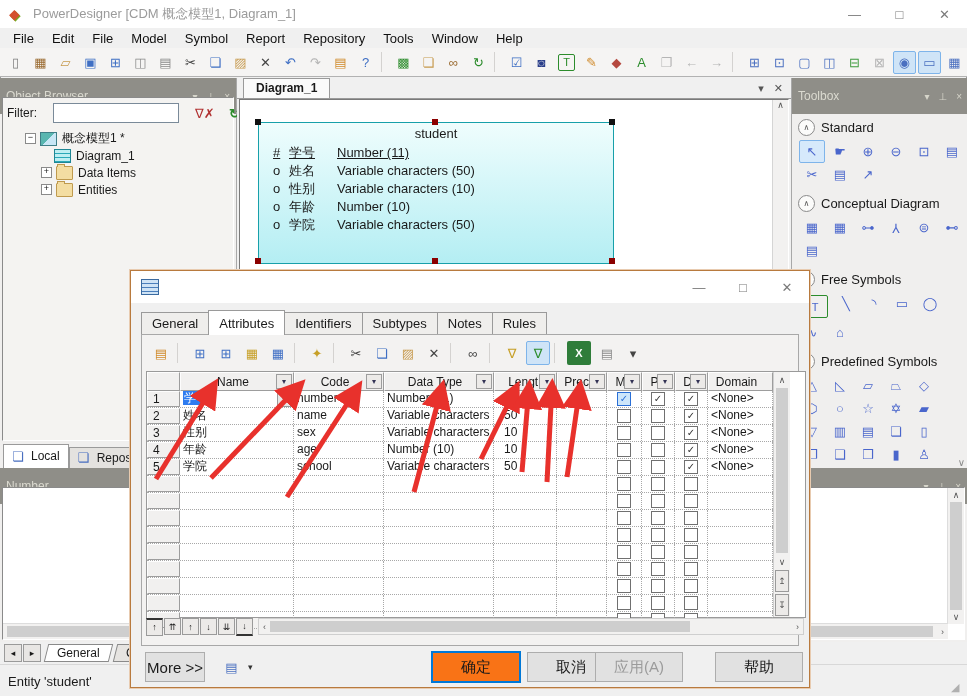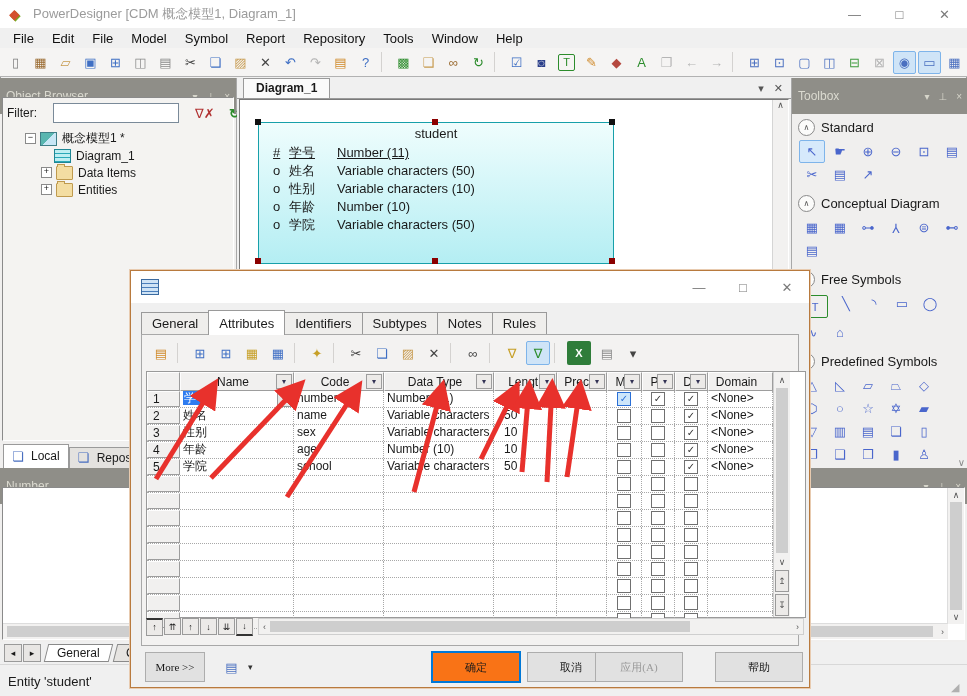--- a/index.html
+++ b/index.html
@@ -123,21 +123,21 @@
   #tblvs .vbtn{height:15px;display:flex;align-items:center;justify-content:center}
   #tblvs .vthumb{flex:1;margin:1px 2px;background:#cecece}
   #tblvs .sbtn{height:20px;margin:1px 1px;border:1px solid #9a9a9a;background:#eceae8;display:flex;align-items:center;justify-content:center}
   #reorder{position:absolute;left:4px;top:283px;width:658px;height:17px;display:flex;align-items:center}
   .robtn{width:15px;height:15px;border:1px solid #9a9a9a;background:#eceae8;font-size:9px;display:flex;align-items:center;justify-content:center;margin-right:1px;color:#222}
   #hscroll{flex:1;height:15px;background:#f2f1f0;border:1px solid #cfcfcf;display:flex;align-items:center;margin-left:4px}
   #hscroll .harr{font-size:9px;color:#555;padding:0 4px}
   #hscroll .hthumb{width:420px;height:11px;background:#cecece}
   
   #dlgbtns{position:absolute;left:0;right:0;top:380px;height:32px;display:flex;align-items:center}
-  .dbtn{height:28px;background:#e1e1e1;border:1px solid #adadad;font-size:11px;display:flex;align-items:center;justify-content:center;font-family:Liberation Serif, serif}
+  .dbtn{height:28px;background:#e1e1e1;border:1px solid #adadad;font-size:15px;display:flex;align-items:center;justify-content:center;font-family:Liberation Sans, sans-serif}
   #morebtn{width:58px;margin-left:14px}
   #listicon{margin-left:14px;display:flex;align-items:center;gap:4px}
   .dbtn.default{border:2px solid #0078d7;background:#f97316}
   .dbtn.disabled{color:#9b9b9b}
   #okbtn{position:absolute;left:300px;width:86px}
   #cancelbtn{position:absolute;left:396px;width:86px}
   #applybtn{position:absolute;left:464px;width:86px}
   #helpbtn{position:absolute;left:584px;width:86px}
   #arrowsvg{position:absolute;inset:0;pointer-events:none;z-index:60}
 </style>

